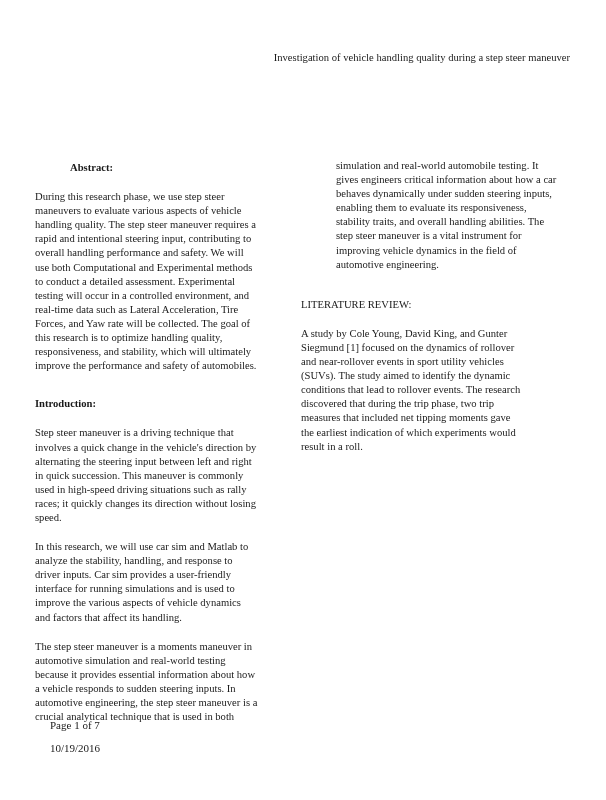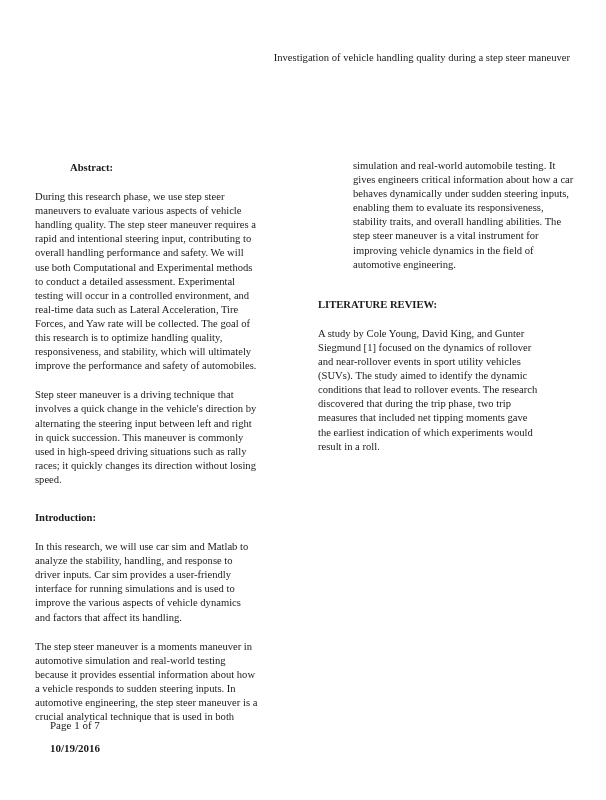--- a/index.html
+++ b/index.html
@@ -27,44 +27,44 @@
     white-space: pre-line;
     padding-left: 24px;
   }
   .col {
     position: absolute;
     width: 285px;
     font-size: 10.6px;
     line-height: 14.1px;
   }
   .col-left  { left: 35px;  top: 161px; }
-  .col-right { left: 318px; top: 159px; }
+  .col-right { left: 301px; top: 159px; }
   .block {
     margin: 0 0 15px 0;
     white-space: pre-line;
   }
   .heading {
     font-weight: bold;
     margin-top: 24px;
   }
   .heading-plain {
-    font-weight: bold;
+    font-weight: normal;
     margin-top: 26px;
   }
   .col > .block:first-child { margin-top: 0; margin-left: 35px; }
   .footer-line {
     position: absolute;
     left: 50px;
     font-size: 11px;
     line-height: 12px;
     white-space: pre-line;
     text-align: center;
   }
   .footer-page { top: 719px; }
-  .footer-date { top: 742px; font-weight: bold; }
+  .footer-date { top: 742px; }
 </style>
 </head>
 <body>
 
 <div class="page">
 
   <div class="doc-title">Investigation of vehicle handling quality during a step steer maneuver</div>
 
   <div class="col col-left">
     <div class="block heading">Abstract:</div>
@@ -74,28 +74,28 @@
 rapid and intentional steering input, contributing to
 overall handling performance and safety. We will
 use both Computational and Experimental methods
 to conduct a detailed assessment. Experimental
 testing will occur in a controlled environment, and
 real-time data such as Lateral Acceleration, Tire
 Forces, and Yaw rate will be collected. The goal of
 this research is to optimize handling quality,
 responsiveness, and stability, which will ultimately
 improve the performance and safety of automobiles.</div>
+    <div class="block heading">Introduction:</div>
     <div class="block">Step steer maneuver is a driving technique that
 involves a quick change in the vehicle's direction by
 alternating the steering input between left and right
 in quick succession. This maneuver is commonly
 used in high-speed driving situations such as rally
 races; it quickly changes its direction without losing
 speed.</div>
-    <div class="block heading">Introduction:</div>
     <div class="block">In this research, we will use car sim and Matlab to
 analyze the stability, handling, and response to
 driver inputs. Car sim provides a user-friendly
 interface for running simulations and is used to
 improve the various aspects of vehicle dynamics
 and factors that affect its handling.</div>
     <div class="block">The step steer maneuver is a moments maneuver in
 automotive simulation and real-world testing
 because it provides essential information about how
 a vehicle responds to sudden steering inputs. In

